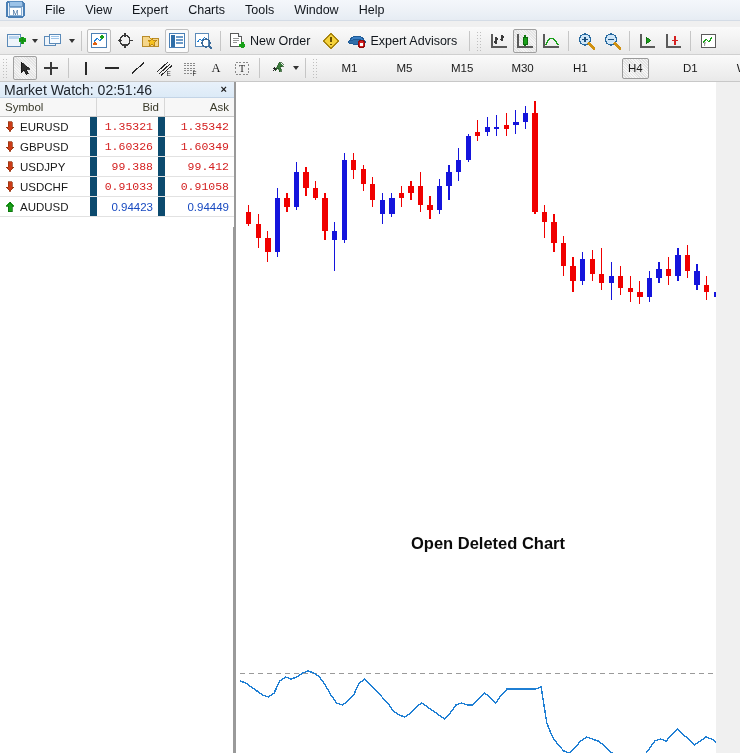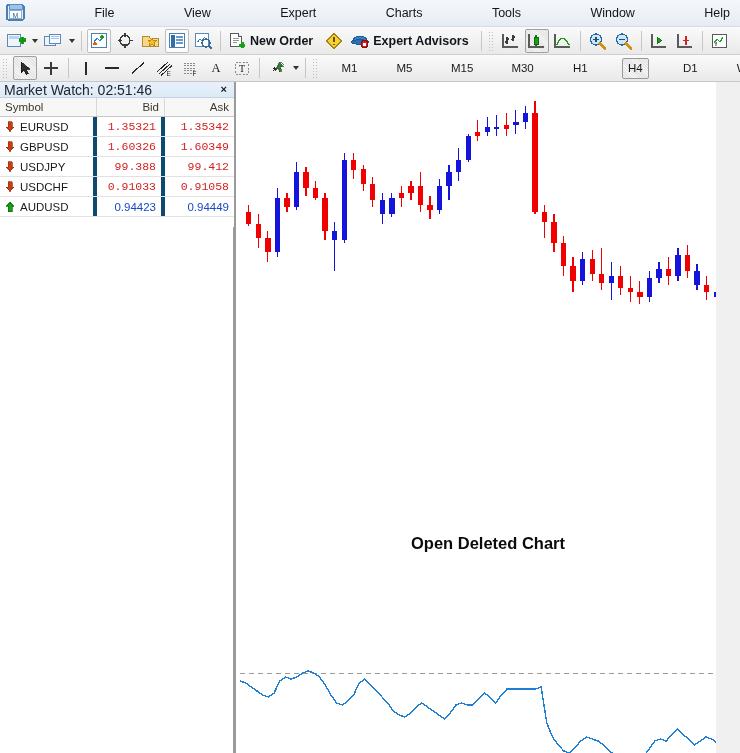--- a/index.html
+++ b/index.html
@@ -6,40 +6,40 @@
   html, body {
     width: 740px; height: 753px;
     font-family: "Liberation Sans", sans-serif;
     background: #ffffff;
     overflow: hidden;
   }
   #app { position: relative; width: 740px; height: 753px; background: #f0f0f0; }
 
   
   .menubar {
-    position: absolute; left: 0; top: 0; width: 740px; height: 27px;
+    position: absolute; left: 0; top: 0; width: 740px; height: 21px;
     background: linear-gradient(to bottom, #f4f7fb 0%, #eef2f7 50%, #e6ecf3 100%);
     border-bottom: 1px solid #d4dce6;
-    display: flex; align-items: center; justify-content: space-between;
+    display: flex; align-items: center;
   }
   .app-logo {
     width: 22px; height: 20px; margin-left: 5px; margin-right: 8px;
     position: relative; flex: none;
   }
   .menu-item {
     font-size: 12.5px; color: #11161c; padding: 3px 10px 4px 10px;
     white-space: nowrap; cursor: default;
   }
 
   
   .toolbar1 {
     position: absolute; left: 0; top: 27px; width: 740px; height: 28px;
     background: linear-gradient(to bottom, #fafafa 0%, #f0f0f0 60%, #e9e9e9 100%);
     border-bottom: 1px solid #d0d0d0;
-    display: flex; align-items: center; font-weight: bold;
+    display: flex; align-items: center;
   }
   
   .toolbar2 {
     position: absolute; left: 0; top: 55px; width: 740px; height: 27px;
     background: linear-gradient(to bottom, #fafafa 0%, #f0f0f0 60%, #e9e9e9 100%);
     border-bottom: 1px solid #c8c8c8;
     display: flex; align-items: center;
   }
   .tb-btn {
     height: 24px; min-width: 24px; display: flex; align-items: center;
@@ -97,21 +97,21 @@
   .mw-header div {
     font-size: 11.5px; color: #3a3a2a; display: flex; align-items: center;
     border-right: 1px solid #d7d7d7; padding: 0 5px;
   }
   .col-sym { width: 97px; justify-content: flex-start; }
   .col-bid { width: 68px; justify-content: flex-end; }
   .col-ask { width: 69px; justify-content: flex-end; border-right: none !important; }
   .mw-row { display: flex; height: 20px; border-bottom: 1px solid #e2e2e2; background:#fff; }
   .mw-cell {
     font-size: 11.5px; display: flex; align-items: center;
-    border-right: 4px solid #0c4a6e; padding: 0 5px;
+    border-right: 7px solid #0c4a6e; padding: 0 5px;
   }
   .mw-cell.col-sym { color: #1a1a1a; gap: 5px; }
   .mw-cell.col-ask { border-right: none; }
   .mw-price.dn { color: #d42020; font-family: Liberation Mono, monospace; }
   .mw-price.up { color: #1749c0; }
   .arrow { width: 10px; height: 11px; flex: none; position: relative; }
   .arrow svg { display: block; }
 
   
   .chart-wrap {

